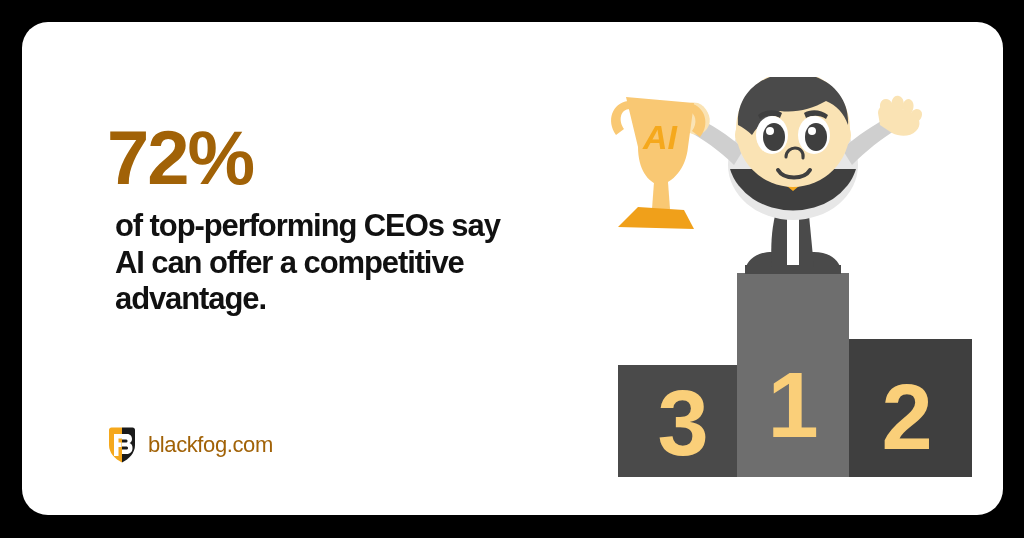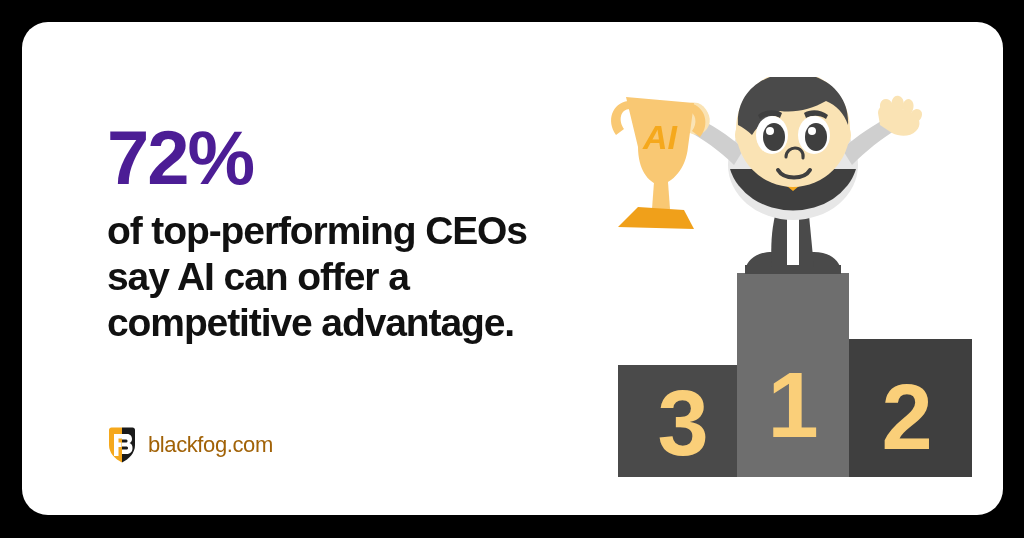--- a/index.html
+++ b/index.html
@@ -38,35 +38,35 @@
     position: absolute;
     left: 85px;
     top: 100px;
     width: 420px;
   }
 
   .stat-number {
     font-family: "Liberation Sans", sans-serif;
     font-size: 76px;
     font-weight: bold;
-    color: #4c1d95;
+    color: #a16207;
     line-height: 0.95;
     letter-spacing: -2px;
     margin: 0 0 14px 0;
     display: block;
   }
 
   .stat-desc {
     font-family: "Liberation Sans", sans-serif;
-    font-size: 39px;
+    font-size: 31px;
     font-weight: bold;
     color: #111111;
     line-height: 1.18;
     letter-spacing: -1.1px;
-    margin: 0;
+    margin: 8px;
     display: block;
   }
 
   
   .brand {
     position: absolute;
     left: 85px;
     top: 404px;
     display: flex;
     align-items: center;

